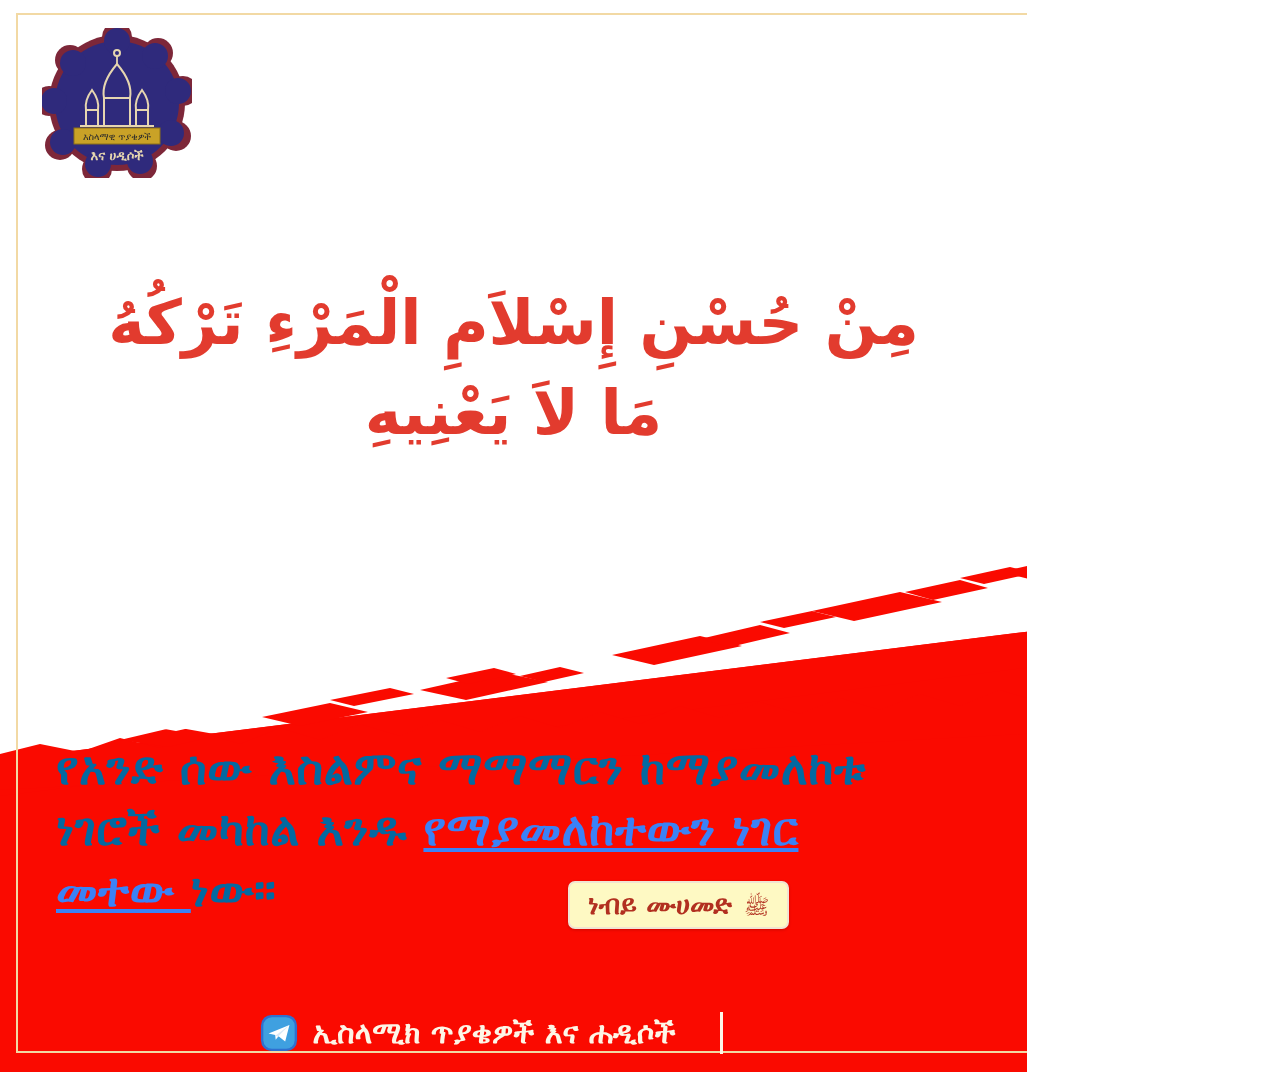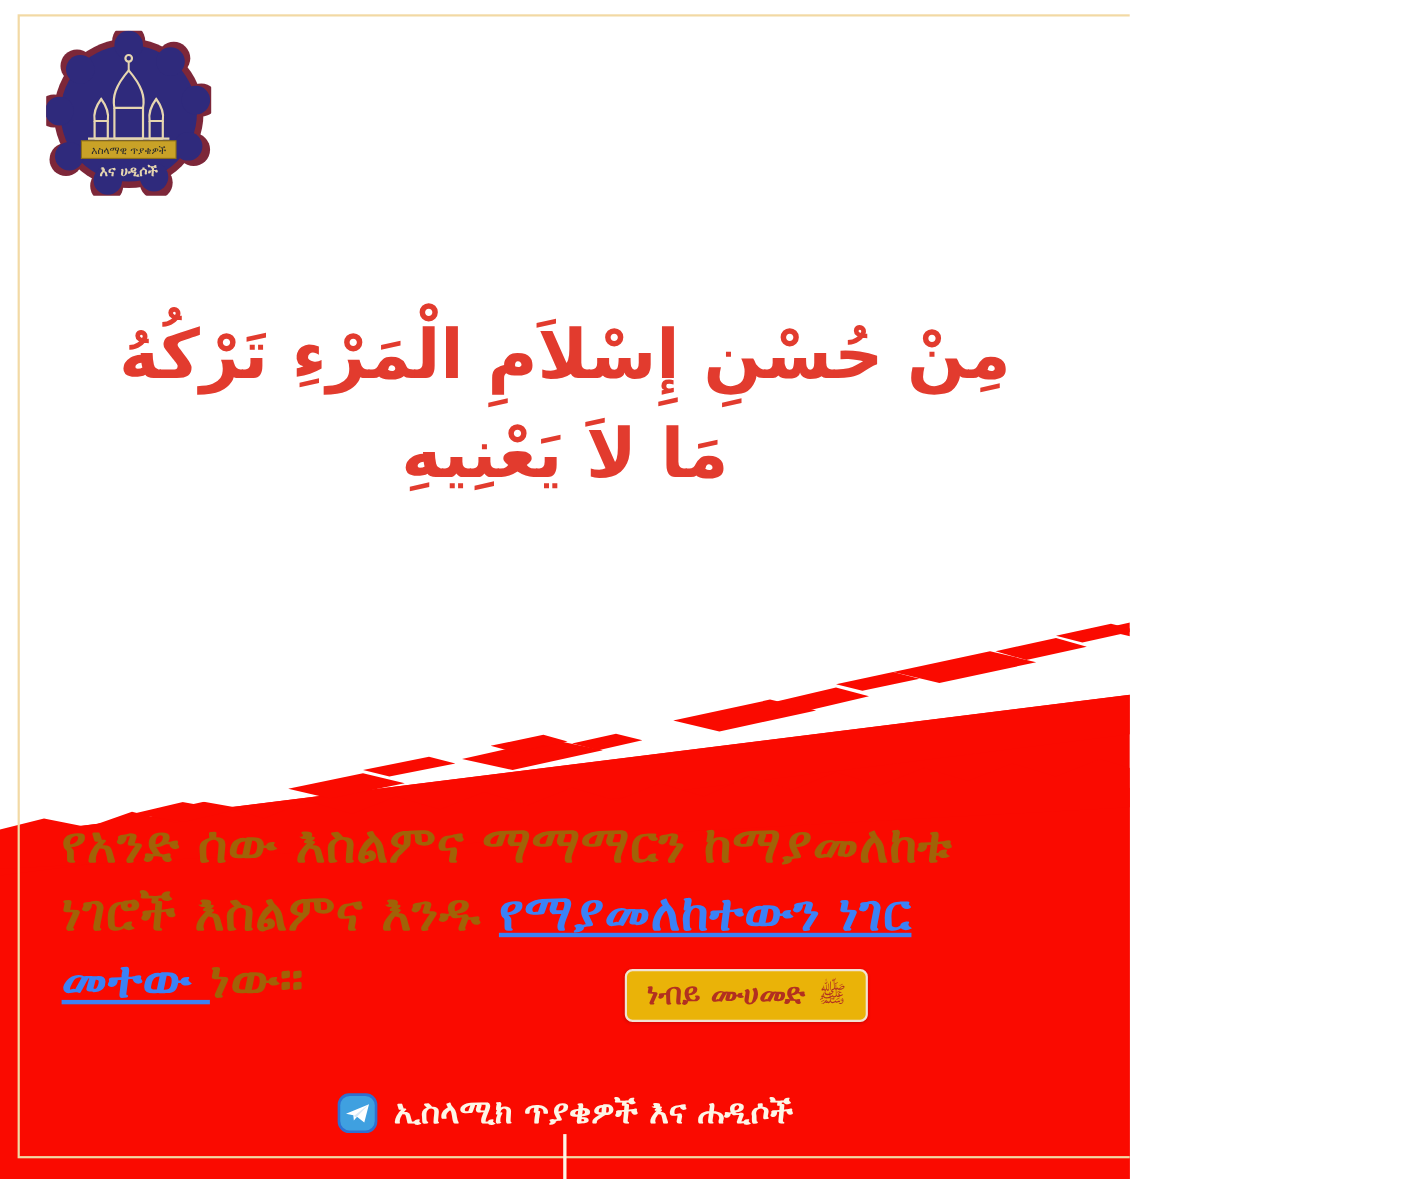--- a/index.html
+++ b/index.html
@@ -69,35 +69,35 @@
     width:1160px;
     z-index:6;
     font-family:"DejaVu Sans","Liberation Sans",sans-serif;
     font-size:46px;
     line-height:61px;
     font-weight:bold;
     color:#ffffff;
     letter-spacing:0.5px;
   }
   #amharic .cream { color:#3b82f6;text-decoration:underline; }
-  #amharic .white { color:#a16207; }
+  #amharic .white { color:#0369a1; }
   #amharic .ln { display:block; white-space:nowrap; }
 
   
   #attribution {
     position:absolute;
     left:568px;
     top:881px;
     z-index:7;
-    background:#eab308;
+    background:#fef9c3;
     border:2px solid #f1e3d2;
     border-radius:7px;
     padding:8px 18px 9px 18px;
     display:flex;
-    align-items:center;
+    align-items:flex-end;
     gap:12px;
     box-shadow:0 1px 3px rgba(0,0,0,.18);
   }
   #attribution .att-name {
     color:#b23020;
     font-size:27px;
     font-weight:bold;
     line-height:1;
     font-family:"DejaVu Sans","Liberation Sans",sans-serif;
   }
@@ -112,21 +112,20 @@
   #footer {
     position:absolute;
     left:0; right:0;
     top:1005px;
     height:55px;
     display:flex;
     align-items:center;
     justify-content:center;
     gap:0;
     z-index:7;
-    flex-direction:column;
   }
   .foot-item { display:flex; align-items:center; gap:14px; }
   .foot-text {
     color:#fdf6e7;
     font-size:30px;
     font-weight:bold;
     line-height:1;
     white-space:nowrap;
     font-family:"DejaVu Sans","Liberation Sans",sans-serif;
   }
@@ -275,21 +274,21 @@
     </svg>
   </div>
 
   <div id="arabic">مِنْ حُسْنِ إِسْلاَمِ الْمَرْءِ تَرْكُهُ مَا لاَ يَعْنِيهِ</div>
 
   <div id="amharic">
     <span class="ln">
       <span class="white">የአንድ ሰው እስልምና ማማማርን ከማያመለከቱ</span>
     </span>
     <span class="ln">
-      <span class="white">ነገሮች እስልምና እንዱ </span><span class="cream">የማያመለከተውን ነገር</span>
+      <span class="white">ነገሮች መካከል እንዱ </span><span class="cream">የማያመለከተውን ነገር</span>
     </span>
     <span class="ln">
       <span class="cream">መተው </span><span class="white">ነው።</span>
     </span>
   </div>
 
   <div id="attribution">
     <span class="att-name">ነብይ ሙሀመድ</span>
     <span class="att-saw">ﷺ</span>
   </div>

